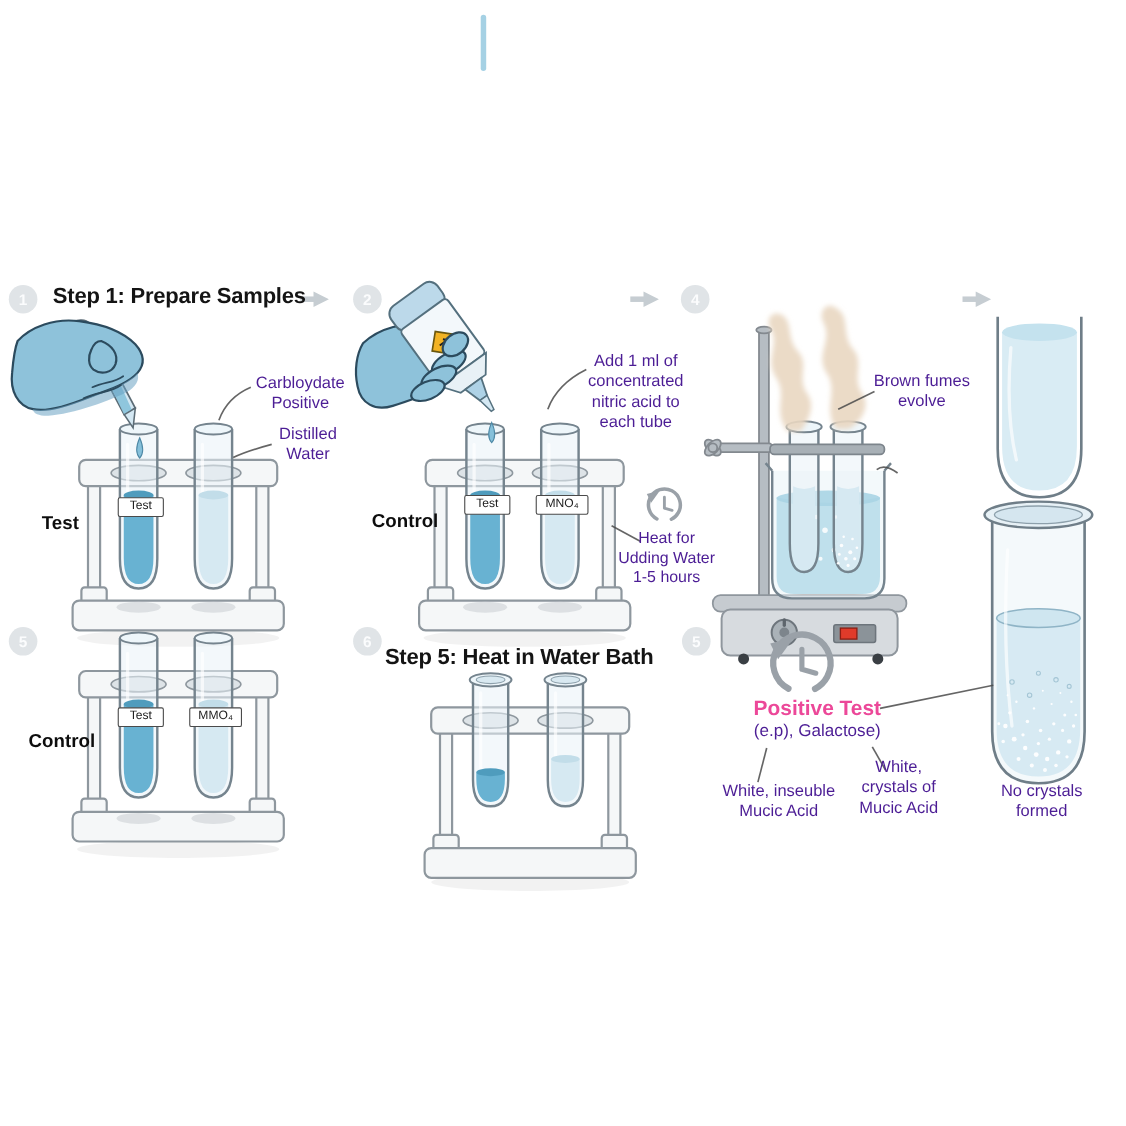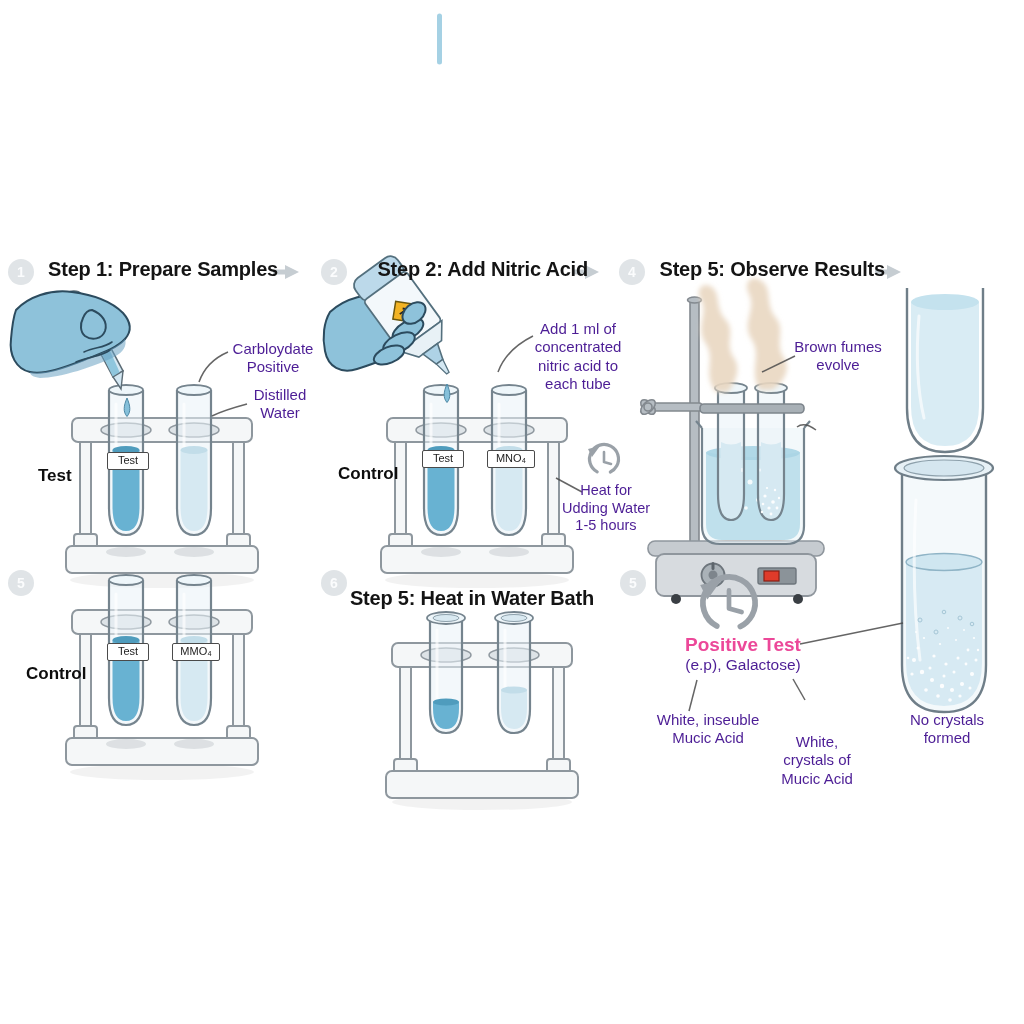--- a/index.html
+++ b/index.html
@@ -330,24 +330,22 @@
     <g transform="translate(874,264)">
       <path d="M1 8 H14" stroke="#c6cdd2" stroke-width="5"></path>
         <path d="M13 1 L27 8 L13 15 Z" fill="#c6cdd2"></path>
     </g>
   </svg>
 
   <div class="badge" style="left:8px;top:259px;">1</div>
   <div class="title" style="left:22px;top:258px;width:256px;">Step 1: Prepare Samples</div>
 
   <div class="badge" style="left:321px;top:259px;">2</div>
-  <div class="title" style="left:338px;top:258px;width:250px;">Step 2: Add Nitric Acid</div>
 
   <div class="badge" style="left:619px;top:259px;">4</div>
-  <div class="title" style="left:645px;top:258px;width:240px;">Step 5: Observe Results</div>
 
   <div class="txt" style="left:218px;top:340px;width:110px;">Carbloydate
 Positive</div>
   <div class="txt" style="left:228px;top:386px;width:104px;">Distilled
 Water</div>
 
   <div class="rowlabel" style="left:38px;top:466px;">Test</div>
   <div class="badge" style="left:8px;top:570px;">5</div>
   <div class="rowlabel" style="left:26px;top:664px;">Control</div>
 
@@ -371,19 +369,19 @@
   <div class="badge" style="left:620px;top:570px;">5</div>
 
   <div class="txt" style="left:782px;top:338px;width:112px;">Brown fumes
 evolve</div>
 
   <div class="txt bold" style="left:678px;top:633px;width:130px;font-size:19px;color:#ec4899;">Positive Test</div>
   <div class="txt" style="left:668px;top:656px;width:150px;font-size:15.5px;">(e.p), Galactose)</div>
 
   <div class="txt" style="left:648px;top:711px;width:120px;">White, inseuble
 Mucic Acid</div>
-  <div class="txt" style="left:768px;top:689px;width:98px;margin-top:44px;">White,
+  <div class="txt" style="left:768px;top:689px;width:98px;">White,
 crystals of
 Mucic Acid</div>
   <div class="txt" style="left:888px;top:711px;width:118px;">No crystals
 formed</div>
 
 </div>
 
 </body></html>

